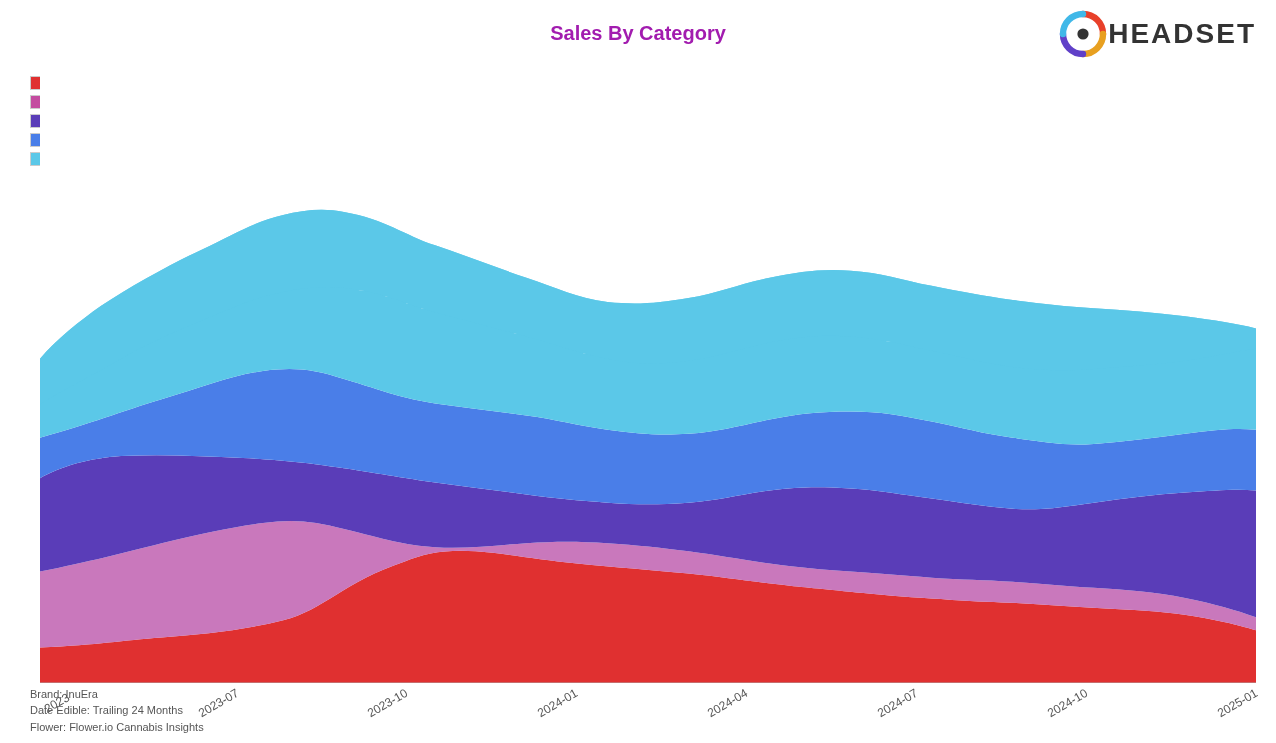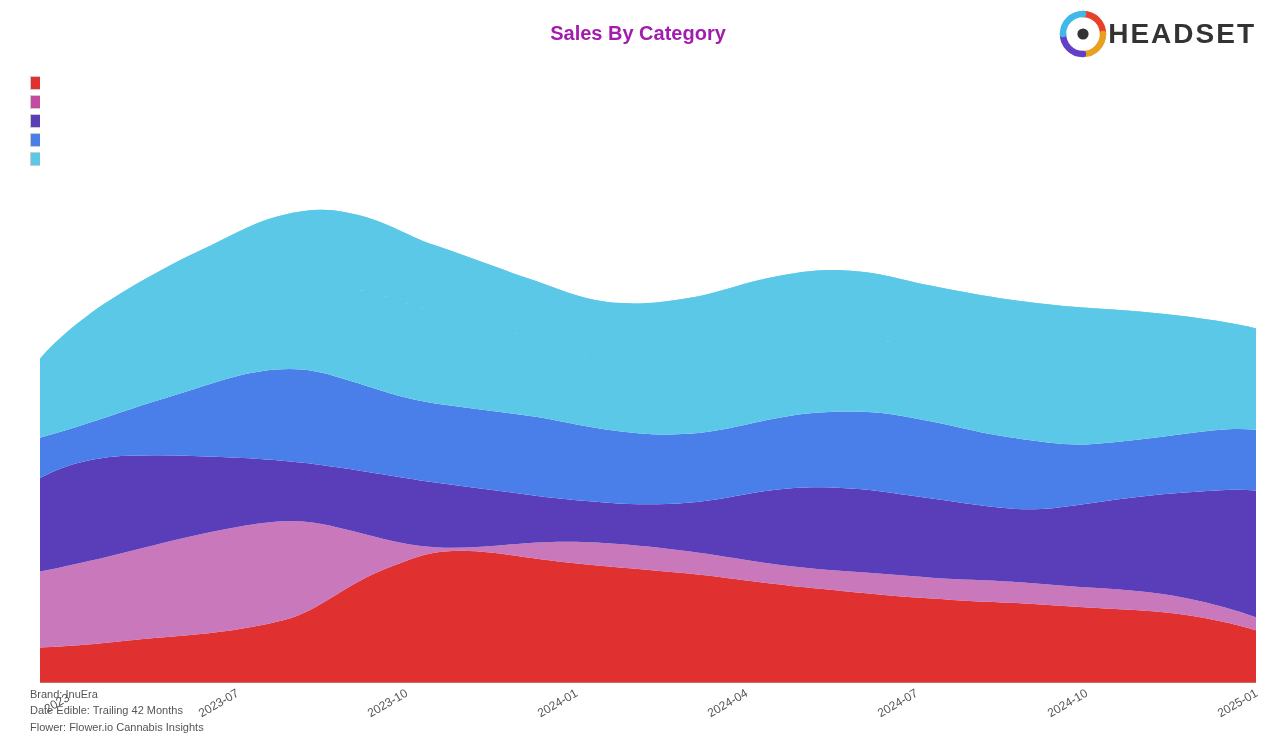--- a/index.html
+++ b/index.html
@@ -348,21 +348,21 @@
       <span style="font-size: 12px; color: rgb(85, 85, 85); transform: rotate(-30deg); transform-origin: center top; display: inline-block;">2025-01</span>
     </div>
 
   <div class="footer-info">
     <div>
       <span class="label">Brand:</span>
       <span>InuEra</span>
     </div>
     <div>
       <span class="label">Date Edible:</span>
-      <span>Trailing 42 Months</span>
+      <span>Trailing 24 Months</span>
     </div>
     <div>
       <span class="label">Flower:</span>
       <span>Flower.io Cannabis Insights</span>
     </div>
   </div>
 
 </div>
 
 </body></html>

